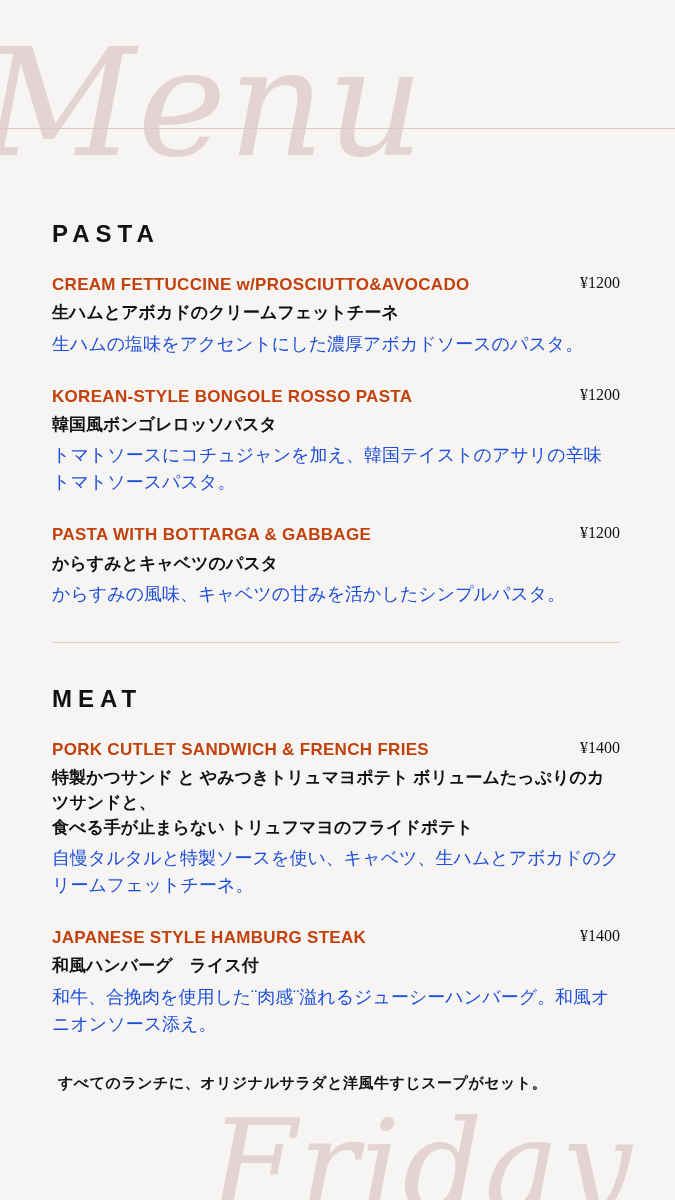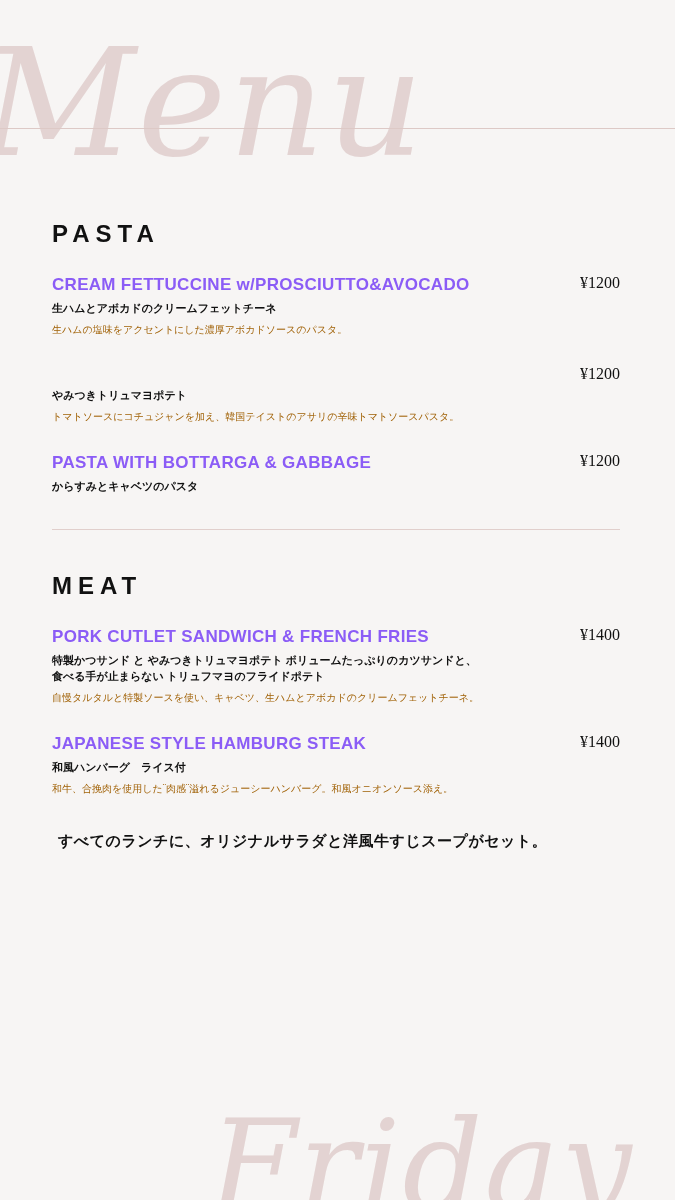--- a/index.html
+++ b/index.html
@@ -81,47 +81,47 @@
     display: flex;
     align-items: flex-start;
     justify-content: flex-start;
   }
 
   .item-name {
     font-size: 17px;
     font-weight: bold;
     letter-spacing: 0.3px;
     line-height: 1.3;
-    color: #8b5cf6;
+    color: #c2410c;
     flex: 0 1 auto;
     max-width: 452px;
   }
 
   .item-price {
     font-size: 16px;
     font-weight: 500;
     color: #111;
     margin-left: auto;
     padding-left: 16px;
     white-space: nowrap;
     align-self: flex-start;
     font-family: Liberation Serif, serif;
   }
 
   .item-sub {
-    font-size: 11px;
+    font-size: 17px;
     font-weight: bold;
     color: #111;
     margin-top: 5px;
     line-height: 1.45;
   }
 
   .item-desc {
-    font-size: 10px;
-    color: #a16207;
+    font-size: 18px;
+    color: #1d4ed8;
     margin-top: 5px;
     line-height: 1.5;
   }
 
   .divider {
     width: 100%;
     height: 1px;
     background: #e1cfcc;
     margin: 34px 0 42px 0;
   }
@@ -154,32 +154,34 @@
         <div class="item-head">
           <div class="item-name">CREAM FETTUCCINE w/PROSCIUTTO&amp;AVOCADO</div>
           <div class="item-price">¥1200</div>
         </div>
         <div class="item-sub">生ハムとアボカドのクリームフェットチーネ</div>
         <div class="item-desc">生ハムの塩味をアクセントにした濃厚アボカドソースのパスタ。</div>
       </div>
 
       <div class="item">
         <div class="item-head">
+          <div class="item-name">KOREAN-STYLE BONGOLE ROSSO PASTA</div>
           <div class="item-price">¥1200</div>
         </div>
-        <div class="item-sub">やみつきトリュマヨポテト</div>
+        <div class="item-sub">韓国風ボンゴレロッソパスタ</div>
         <div class="item-desc">トマトソースにコチュジャンを加え、韓国テイストのアサリの辛味トマトソースパスタ。</div>
       </div>
 
       <div class="item">
         <div class="item-head">
           <div class="item-name">PASTA WITH BOTTARGA &amp; GABBAGE</div>
           <div class="item-price">¥1200</div>
         </div>
         <div class="item-sub">からすみとキャベツのパスタ</div>
+        <div class="item-desc">からすみの風味、キャベツの甘みを活かしたシンプルパスタ。</div>
       </div>
     </div>
 
     <div class="divider"></div>
 
     <div class="meat-block">
       <h2 class="section-title">MEAT</h2>
 
       <div class="item">
         <div class="item-head">

